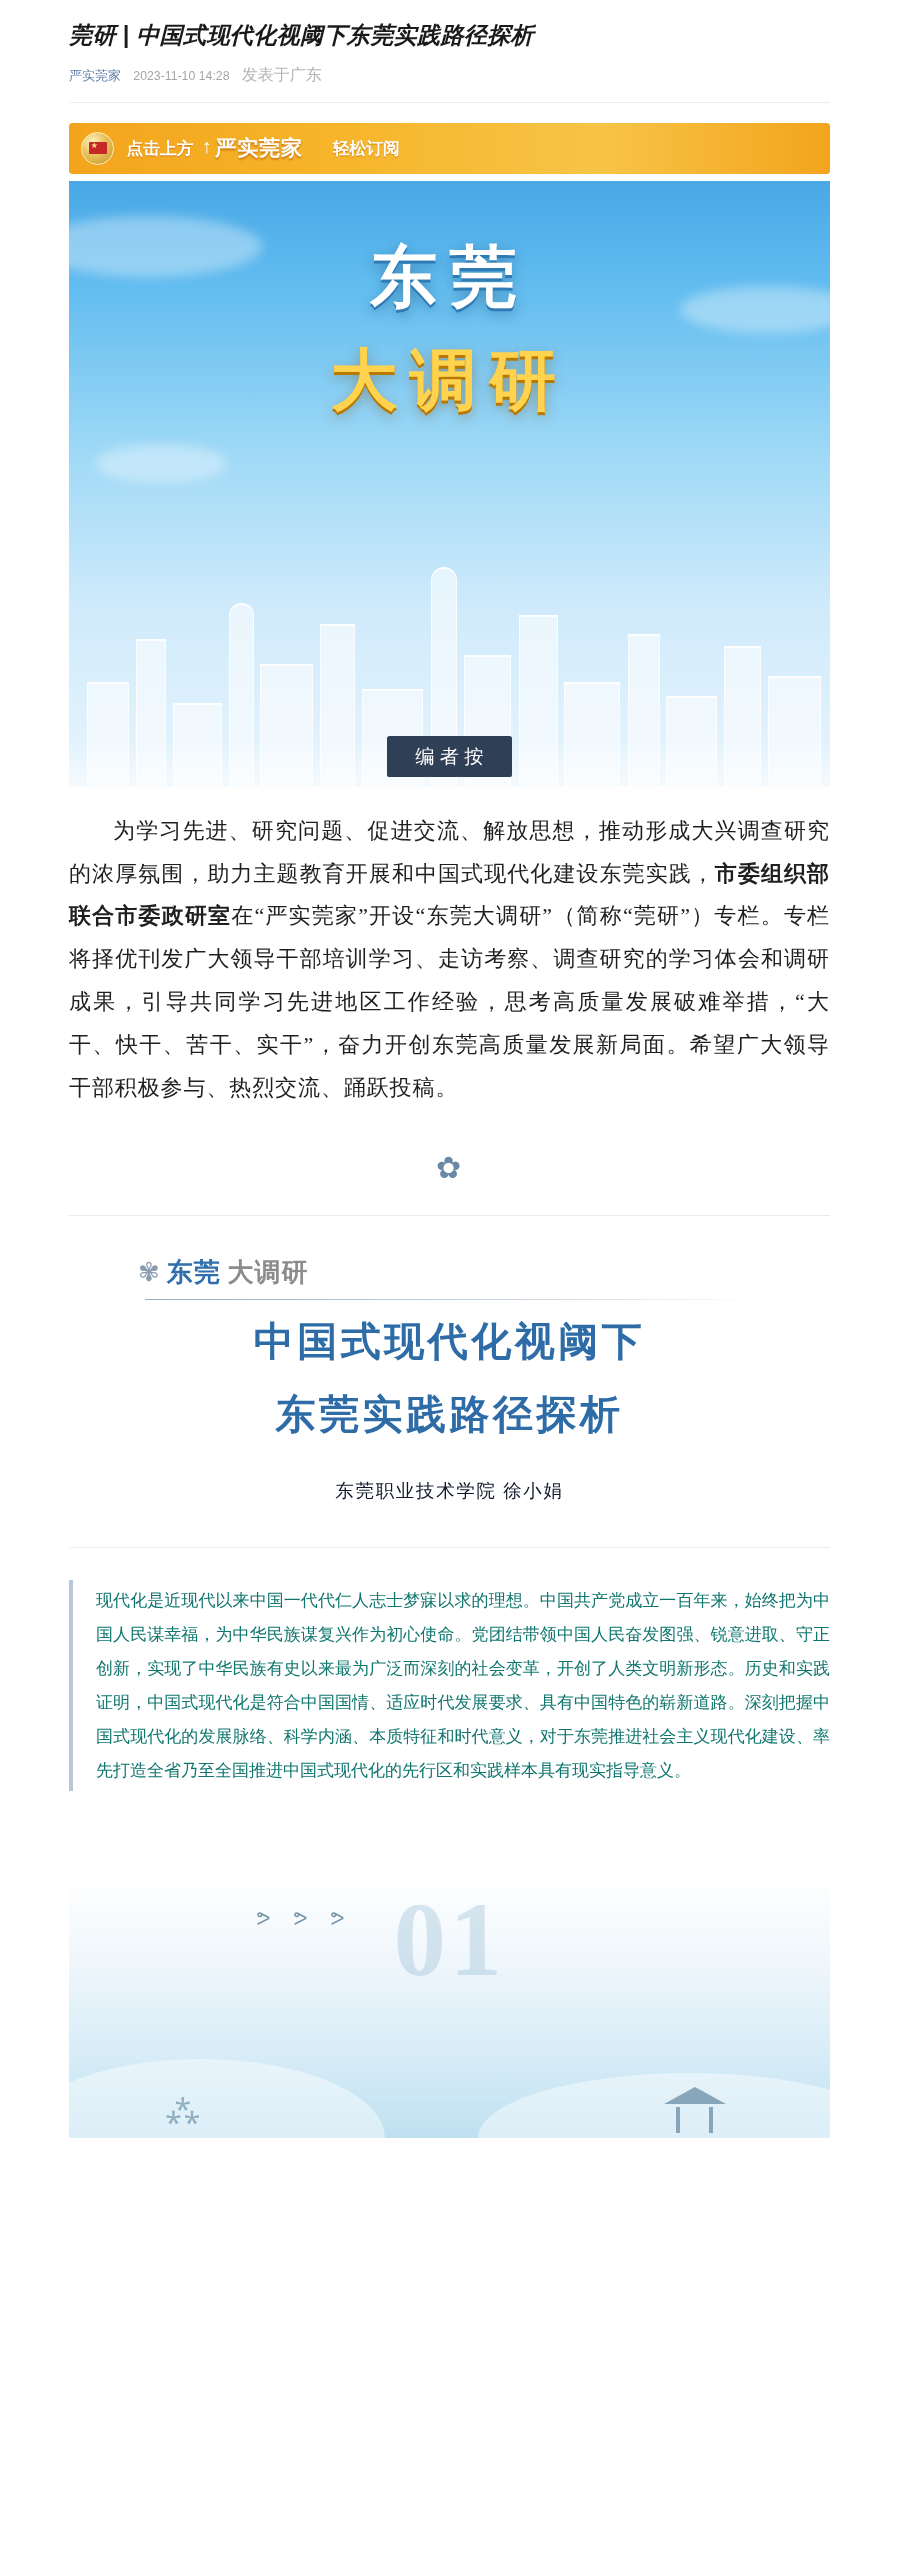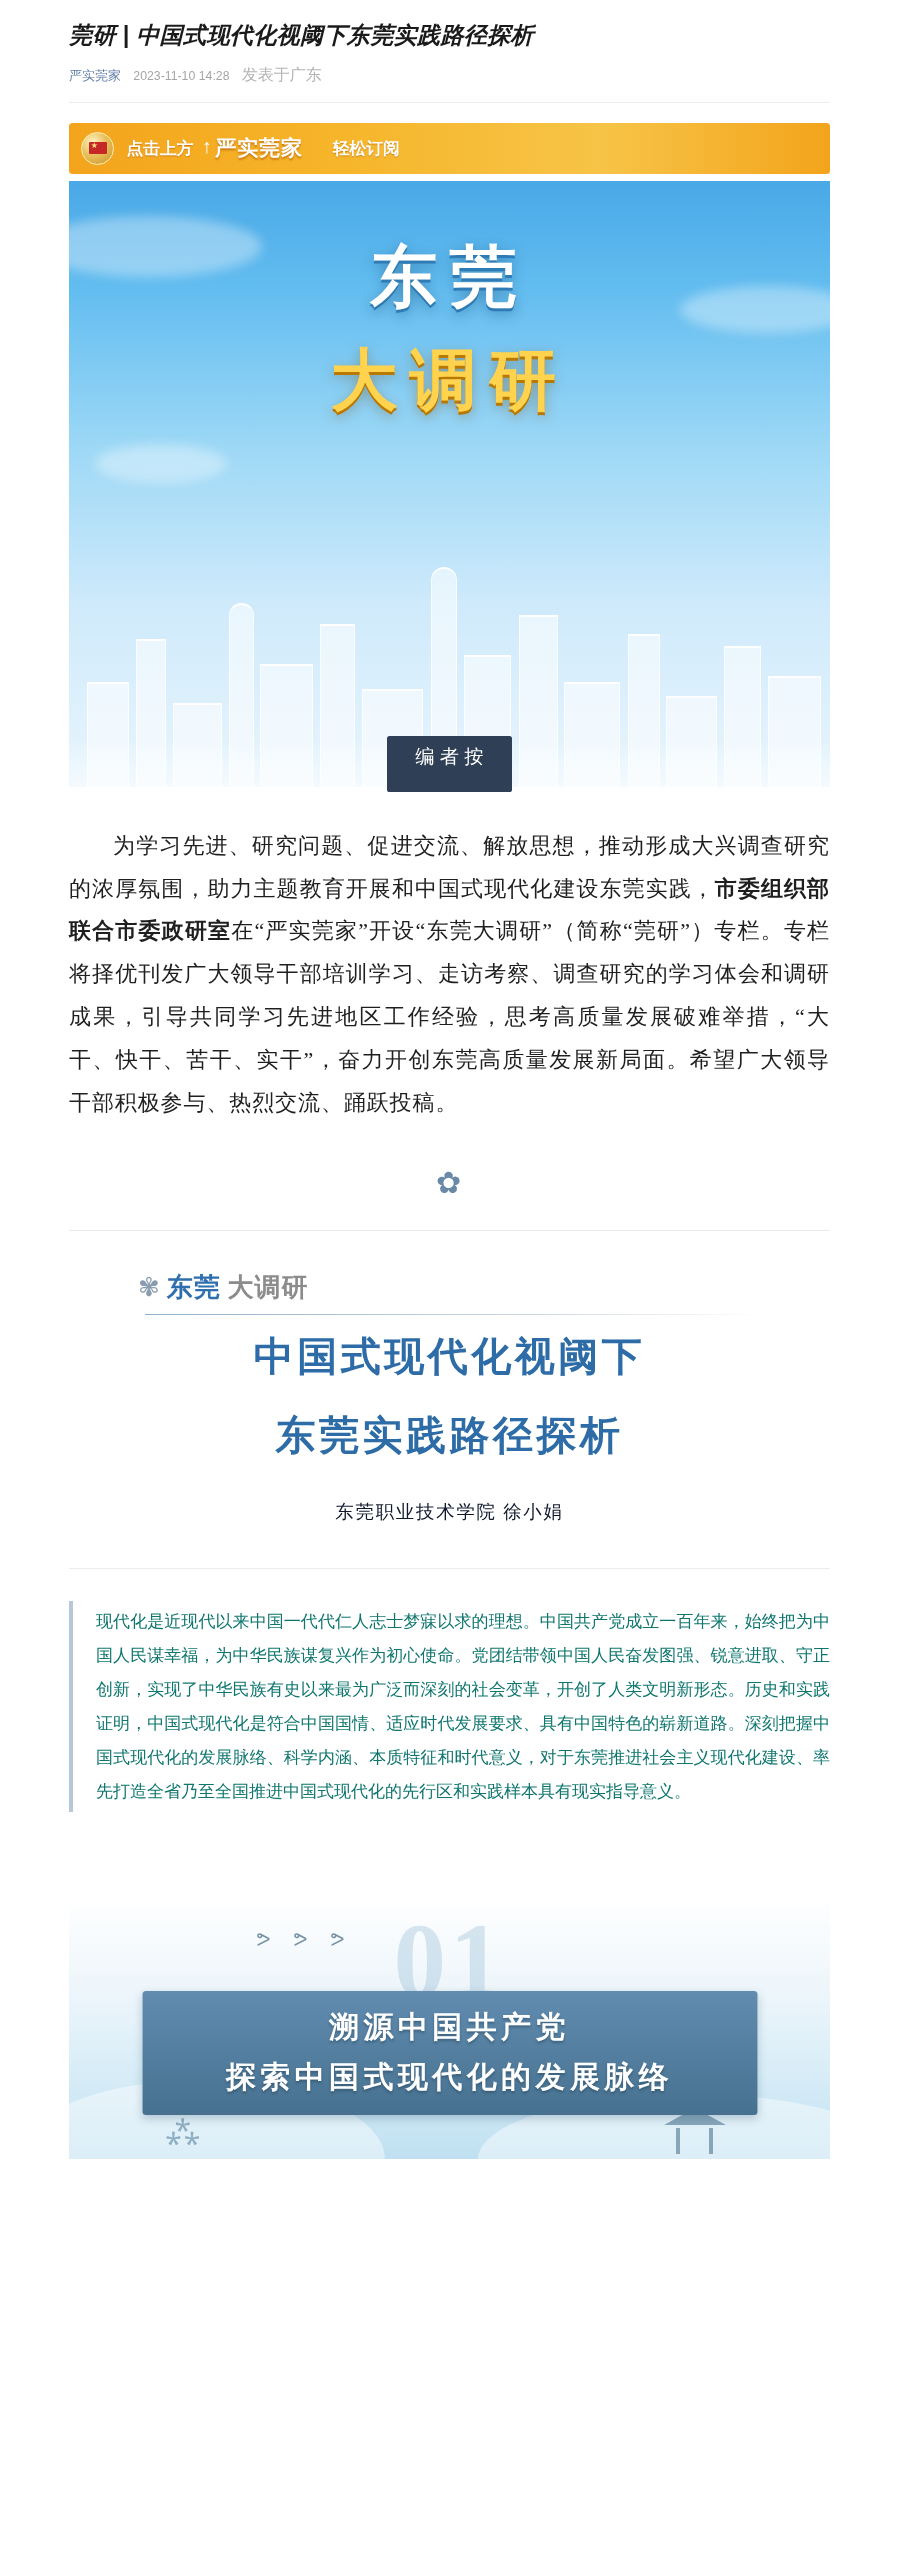--- a/index.html
+++ b/index.html
@@ -190,21 +190,21 @@
     margin-top: -51px;
     position: relative;
     z-index: 3;
   }
   .note-label {
     display: inline-block;
     background: #2f3f55;
     color: #ffffff;
     font-size: 19.3px;
     letter-spacing: 5.3px;
-    padding: 7px 23px 22px 28px;
+    padding: 7px 23px 7px 28px;
     border-radius: 2.6px;
     font-family: "Liberation Serif", serif;
   }
   .note-body {
     margin-top: 33px;
     font-size: 22px;
     line-height: 1.95;
     color: #1f1f1f;
     text-align: justify;
     text-indent: 2em;
@@ -454,40 +454,36 @@
     <div class="divider-soft"></div>
 
     <div class="titleblock">
       <div class="tb-logo">
         <span class="tb-logo-mark">✾</span>
         <span class="tb-logo-blue">东莞</span>
         <span class="tb-logo-gray">大调研</span>
       </div>
       <div class="tb-rule"></div>
       <div class="tb-main">中国式现代化视阈下</div>
-      <div class="tb-main" style="margin-top:19px;">东莞实践路径探析</div>
+      <div class="tb-main" style="margin-top:13px;">东莞实践路径探析</div>
       <div class="tb-author">东莞职业技术学院 徐小娟</div>
     </div>
 
     <div class="divider-soft2"></div>
 
     <div class="abstract">现代化是近现代以来中国一代代仁人志士梦寐以求的理想。中国共产党成立一百年来，始终把为中国人民谋幸福，为中华民族谋复兴作为初心使命。党团结带领中国人民奋发图强、锐意进取、守正创新，实现了中华民族有史以来最为广泛而深刻的社会变革，开创了人类文明新形态。历史和实践证明，中国式现代化是符合中国国情、适应时代发展要求、具有中国特色的崭新道路。深刻把握中国式现代化的发展脉络、科学内涵、本质特征和时代意义，对于东莞推进社会主义现代化建设、率先打造全省乃至全国推进中国式现代化的先行区和实践样本具有现实指导意义。</div>
 
     <div class="section-banner">
       <div class="sb-num">01</div>
       <div class="sb-birds">ᕗ ᕗ ᕗ</div>
       <div class="sb-hill" style="left:-53px; width:369px;"></div>
       <div class="sb-hill" style="right:-70px; width:422px; height:65px;"></div>
       <div class="sb-tree">⁂</div>
       <div class="sb-pavilion">
         <div class="roof"></div>
         <div class="post" style="left:12.3px;"></div>
         <div class="post" style="right:12.3px;"></div>
       </div>
-      <div class="sb-plate">
-        <div class="sb-l1">溯源中国共产党</div>
-        <div class="sb-l2">探索中国式现代化的发展脉络</div>
-      </div>
     </div>
 
   </div>
 </div>
 
 
 </body></html>

